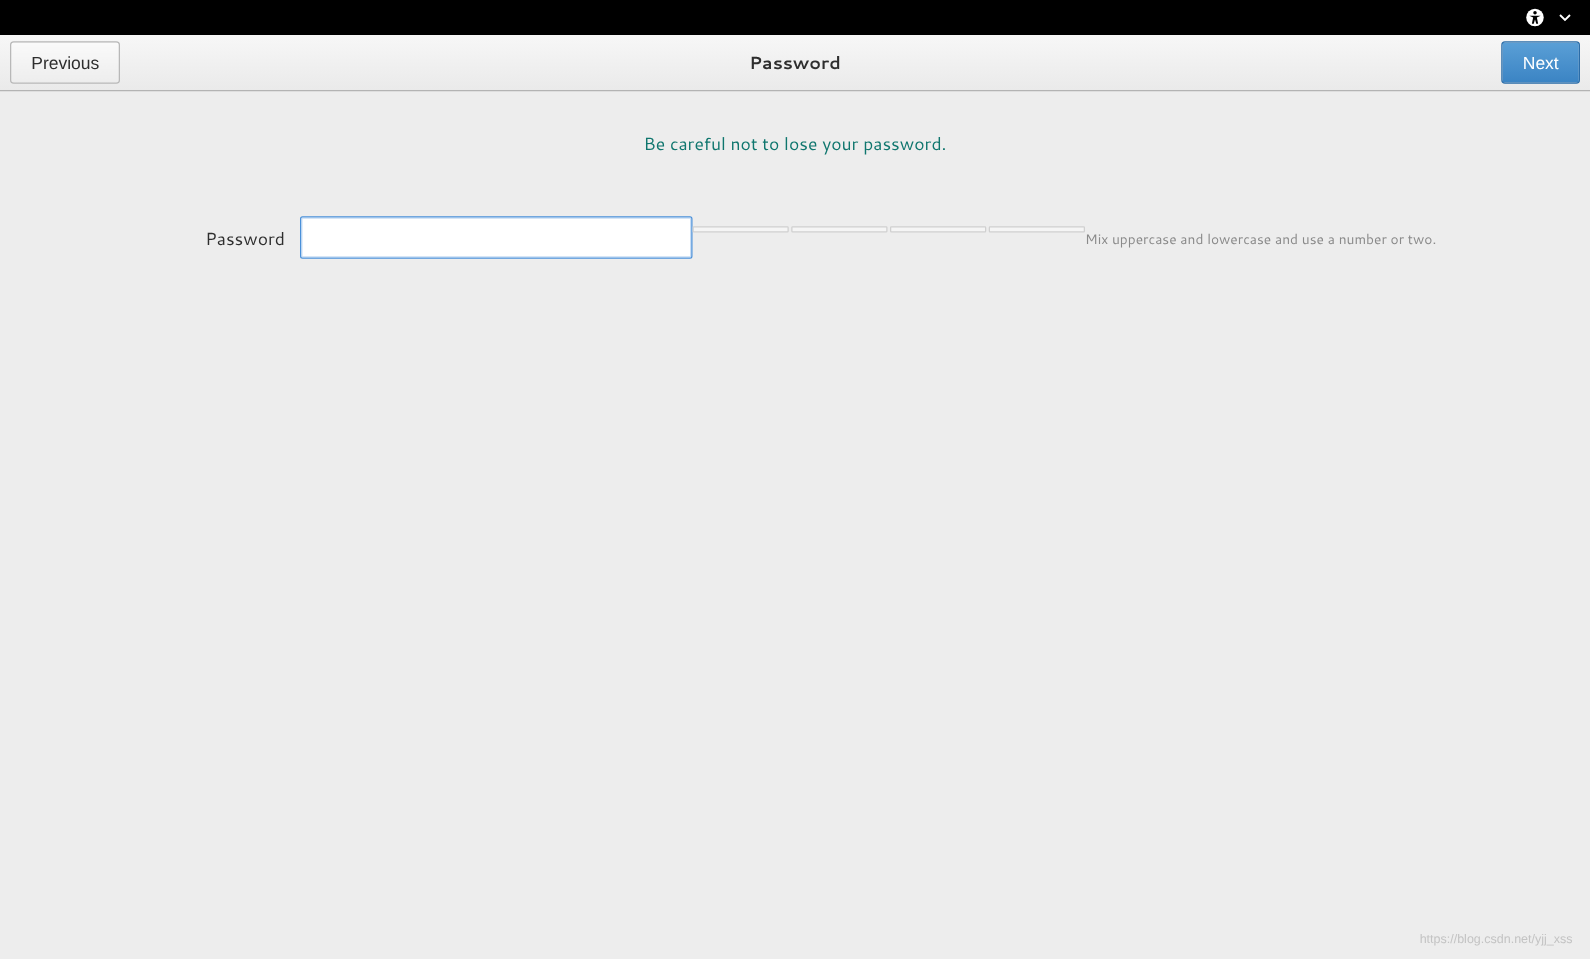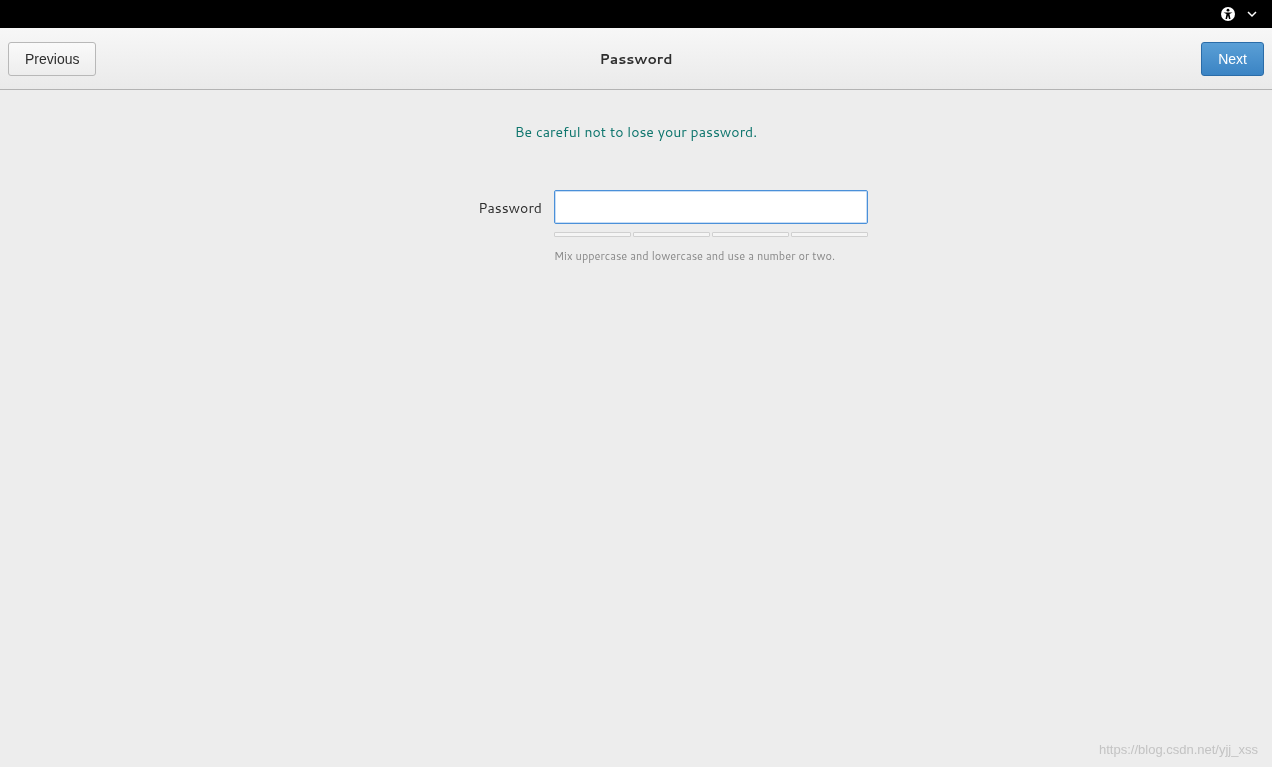--- a/index.html
+++ b/index.html
@@ -25,21 +25,21 @@
       gap: 8px;
     }
     .topbar-icon {
       width: 16px;
       height: 16px;
       display: inline-flex;
       align-items: center;
       justify-content: center;
     }
     .headerbar {
-      height: 62px;
+      height: 45px;
       background: linear-gradient(to bottom, #f7f7f7, #eaeaea);
       border-bottom: 1px solid #b3b3b3;
       display: flex;
       align-items: center;
       justify-content: space-between;
       padding: 12px 8px;
       position: relative;
     }
     .headerbar-title {
       position: absolute;
@@ -95,21 +95,20 @@
     .form-label {
       width: 150px;
       text-align: right;
       padding-right: 12px;
       font-size: 14px;
       color: #2e2e2e;
       padding-top: 8px;
     }
     .form-field {
       display: flex;
-      flex-direction: column;
       justify-content: flex-end;
     }
     .text-input {
       width: 314px;
       height: 34px;
       border: 1px solid #b8b8b8;
       border-radius: 2px;
       background: #fff;
       padding: 0 8px;
       font-size: 14px;
@@ -140,21 +139,21 @@
       margin-top: 10px;
       margin-bottom: 30px;
     }
     .verify-row {
       margin-top: 10px;
     }
     .watermark {
       position: absolute;
       bottom: 10px;
       right: 14px;
-      font-size: 13px;
+      font-size: 10px;
       color: rgba(160,160,160,0.55);
       font-family: Arial, sans-serif;
       margin-top: 33px;
     }
   </style>
 </head>
 <body>
 
 <div class="topbar">
   <span class="topbar-icon">

